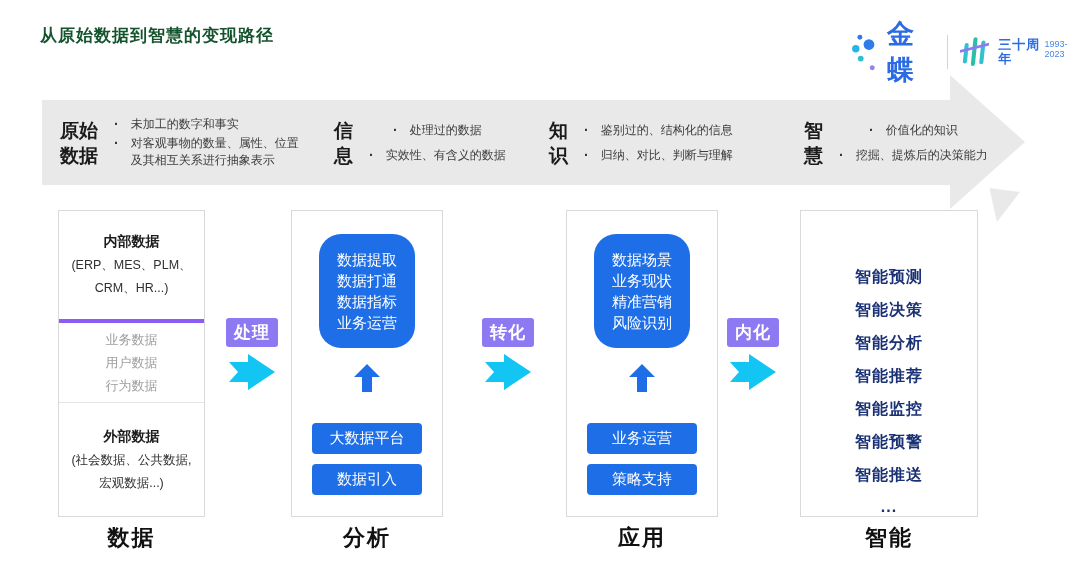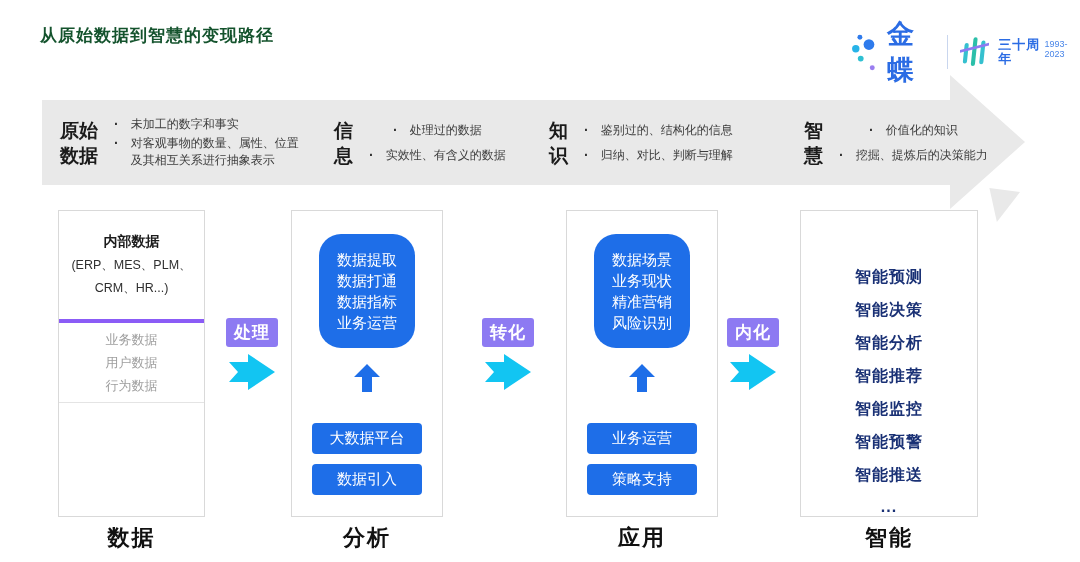--- a/index.html
+++ b/index.html
@@ -167,20 +167,25 @@
     <div class="sec sec-a">
       <div class="sec-heading">内部数据</div>
       <div class="sec-line">(ERP、MES、PLM、</div>
       <div class="sec-line">CRM、HR...)</div>
     </div>
     <div class="sec sec-b">
       <div class="sec-line">业务数据</div>
       <div class="sec-line">用户数据</div>
       <div class="sec-line">行为数据</div>
     </div>
+    <div class="sec sec-c">
+      <div class="sec-heading">外部数据</div>
+      <div class="sec-line">(社会数据、公共数据,</div>
+      <div class="sec-line">宏观数据...)</div>
+    </div>
   </div>
 
   <div class="connector c1">
     <div class="conn-label">处理</div>
     <svg class="conn-arrow" width="46" height="36" viewBox="0 0 46 36">
       <polygon points="0,8 19,8 19,0 46,18 19,36 19,28 0,28 9,18" fill="#12c5f2"></polygon>
     </svg>
   </div>
 
   <div class="col col2">

